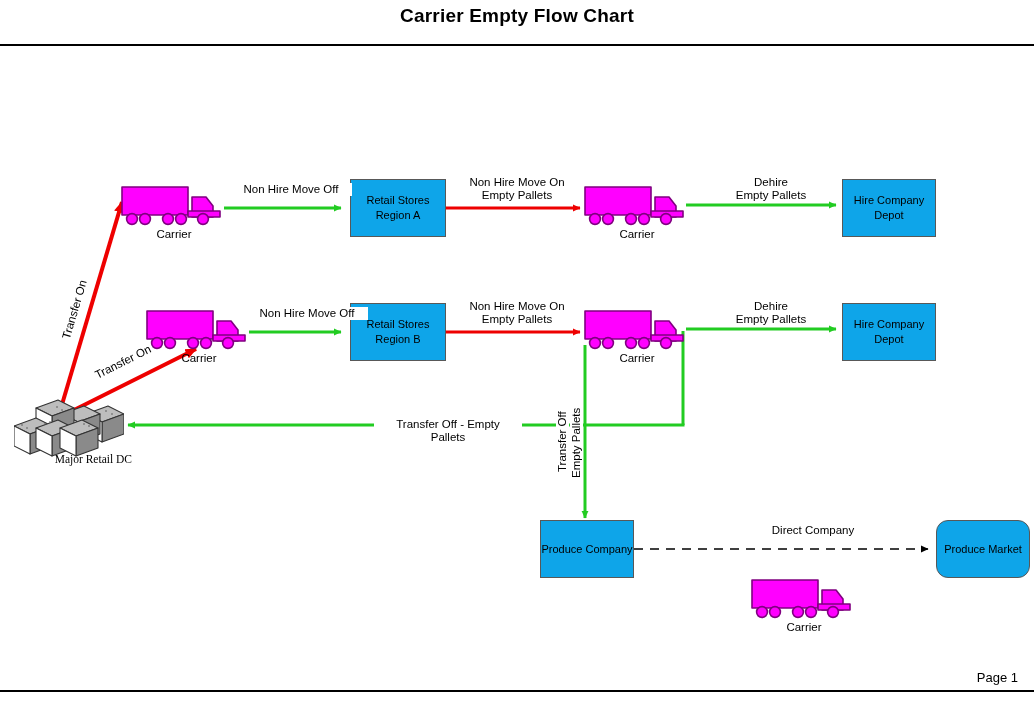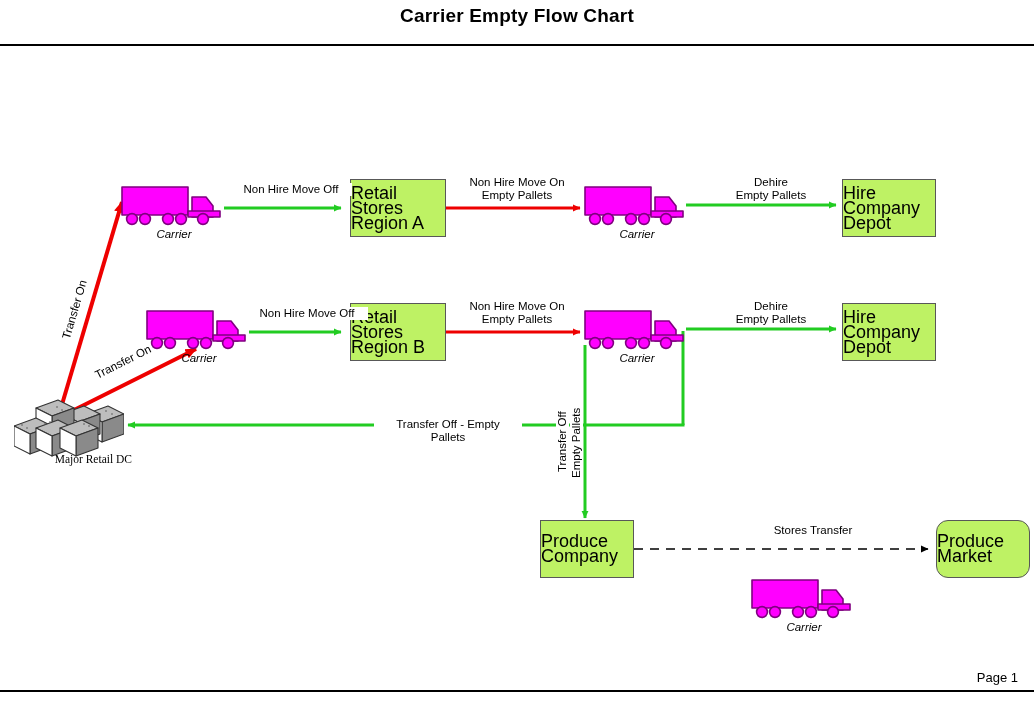--- a/index.html
+++ b/index.html
@@ -45,27 +45,27 @@
     right: 16px;
     top: 670px;
     font-size: 13px;
     color: #000;
   }
 
   
   .box {
     position: absolute;
     box-sizing: border-box;
-    background: #bef264;
+    background: #0ea5e9;
     border: 1.5px solid #585858;
     display: flex;
     align-items: center;
     justify-content: center;
-    text-align: left;
-    font-size: 18px;
+    text-align: center;
+    font-size: 11px;
     line-height: 15px;
     color: #000;
     white-space: pre-line;
   }
 
   
   #wires {
     position: absolute;
     left: 0;
     top: 0;
@@ -82,21 +82,20 @@
   }
   .truck svg { display: block; }
   .truck-label {
     position: absolute;
     top: 44px;
     left: 0;
     width: 108px;
     text-align: center;
     font-size: 11.5px;
     color: #000;
-    font-style: italic;
   }
 
   
   .warehouse {
     position: absolute;
     width: 110px;
     height: 66px;
   }
   .warehouse-label {
     position: absolute;
@@ -372,21 +371,21 @@
   <div class="edge-label" style="left:246px; top:307px; width:118px;">Non Hire Move Off</div>
 
   <div class="edge-label" style="left:453px; top:300px; width:124px;">Non Hire Move On
 Empty Pallets</div>
 
   <div class="edge-label" style="left:714px; top:300px; width:110px;">Dehire
 Empty Pallets</div>
 
   <div class="edge-label inline" style="left:374px; top:418px; width:140px;">Transfer Off - Empty Pallets</div>
 
-  <div class="edge-label" style="left:745px; top:524px; width:132px;">Stores Transfer</div>
+  <div class="edge-label" style="left:745px; top:524px; width:132px;">Direct Company</div>
 
   <div class="rot-label" style="left:60px; top:337px; transform: rotate(-73.5deg);">Transfer On</div>
 
   <div class="rot-label" style="left:93px; top:370px; transform: rotate(-26.5deg);">Transfer On</div>
 
   <div class="rot-vert" style="left:556px; top:390px; height:82px;">Transfer Off</div>
 
   <div class="rot-vert" style="left:570px; top:390px; height:88px;">Empty Pallets</div>
 
   <div class="page-number">Page 1</div>

